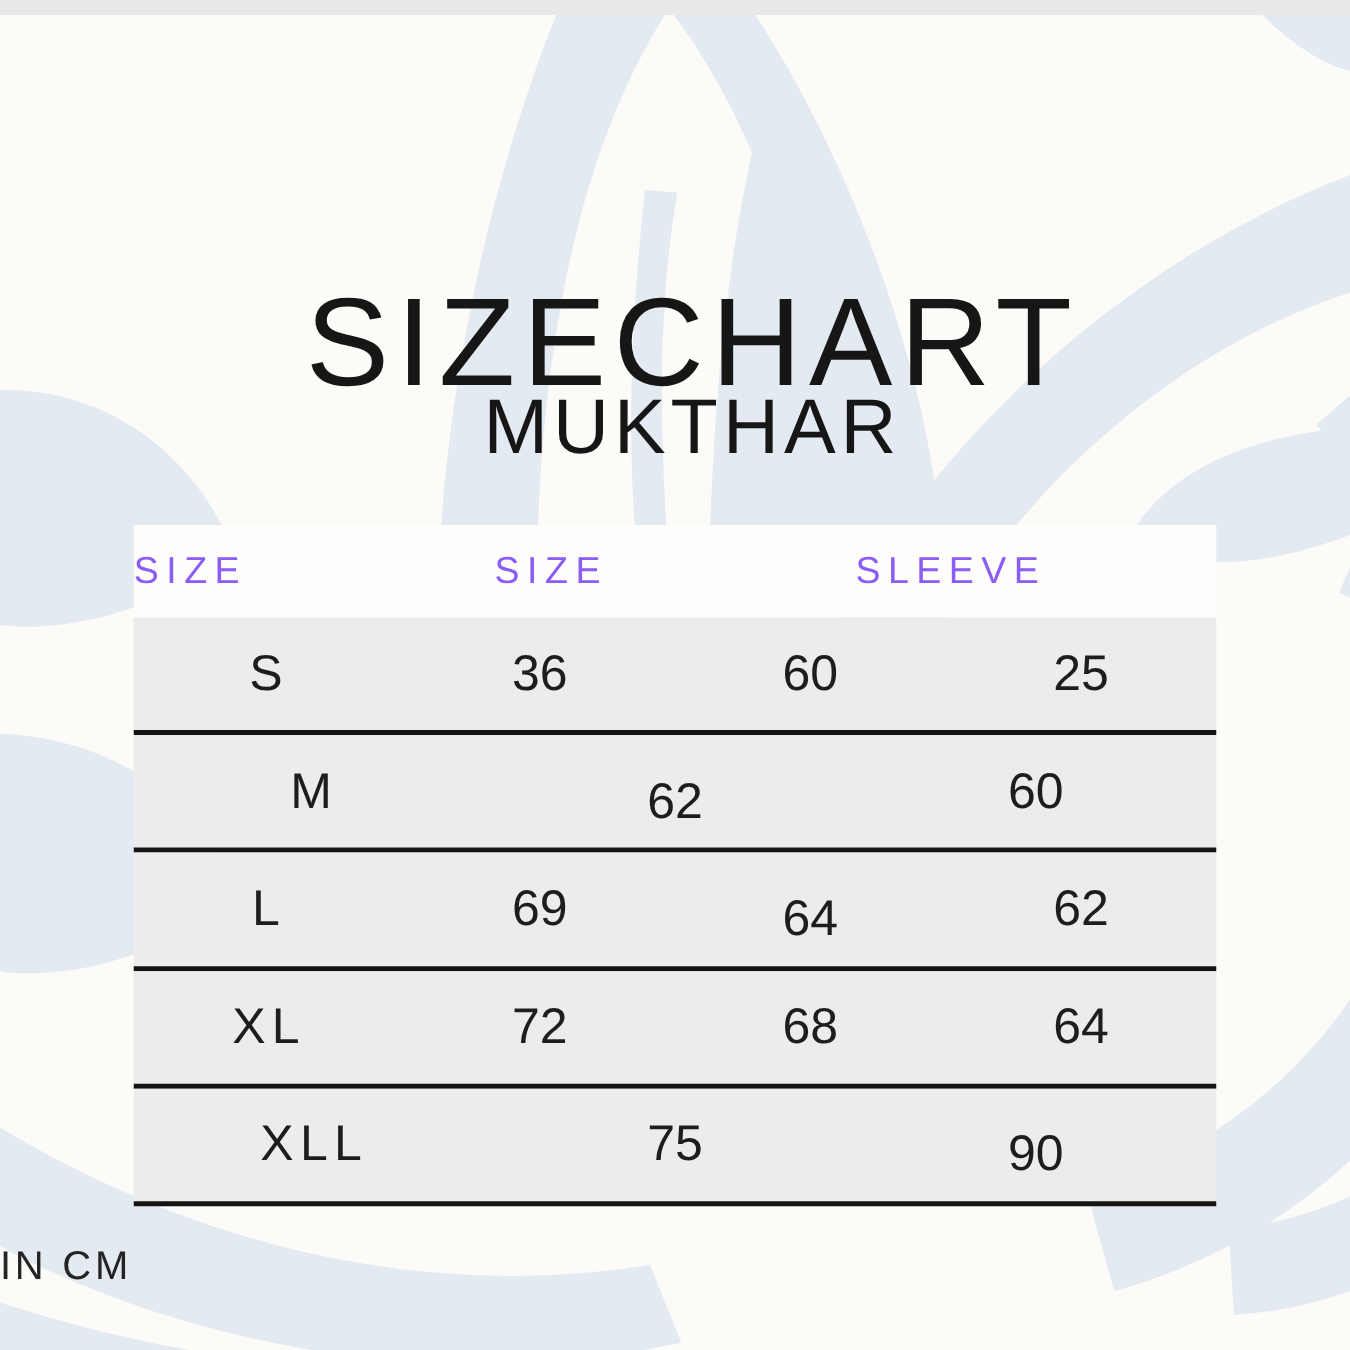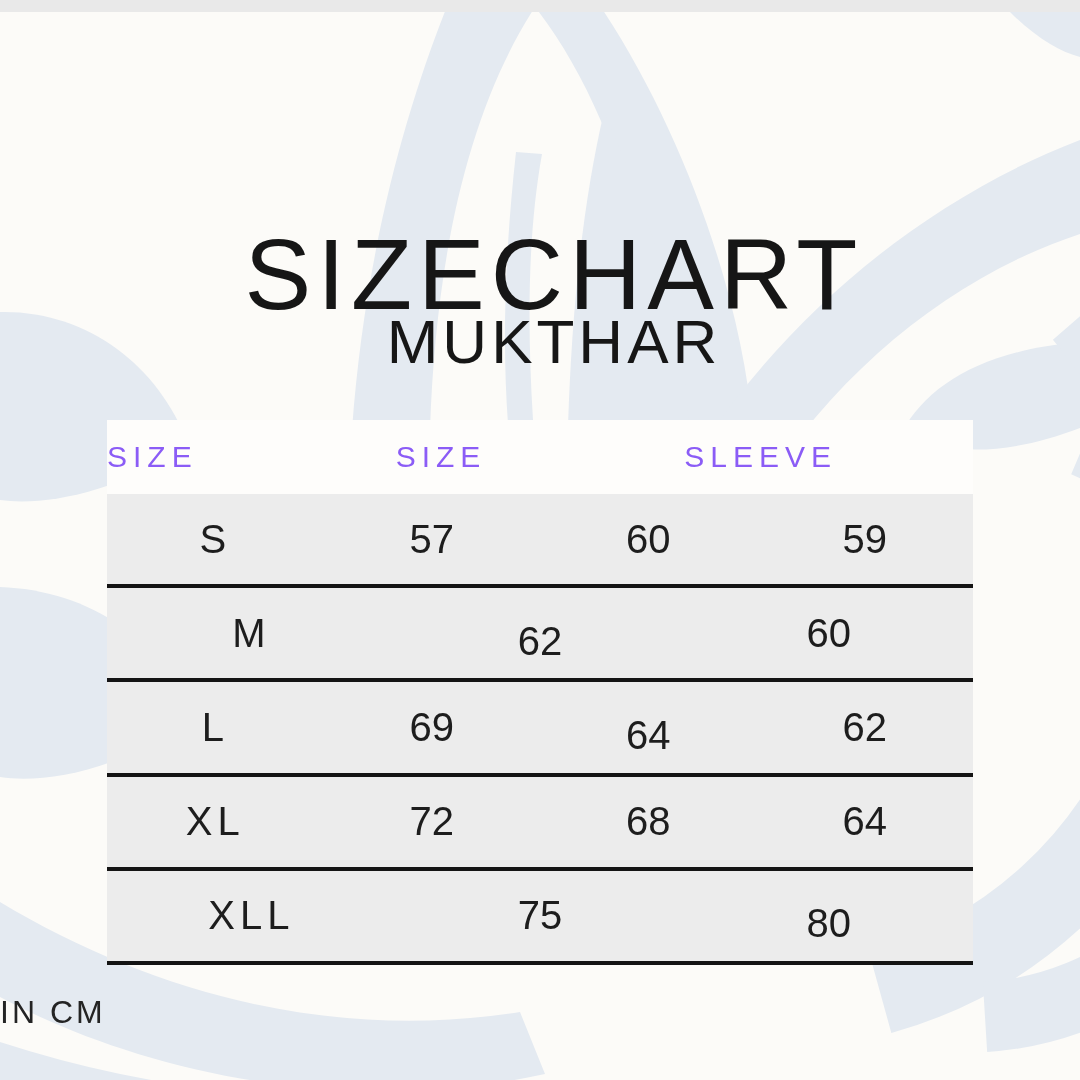--- a/index.html
+++ b/index.html
@@ -152,23 +152,23 @@
 
     <div class="size-table">
       <div class="thead">
         <div class="thcell">SIZE</div>
         <div class="thcell">SIZE</div>
         <div class="thcell">SLEEVE</div>
       </div>
       <div class="tbody">
           <div class="trow">
             <div class="tcell cell-size">S</div>
-            <div class="tcell cell-length">57</div>
+            <div class="tcell cell-length">36</div>
             <div class="tcell cell-chest">60</div>
-            <div class="tcell cell-sleeve">59</div>
+            <div class="tcell cell-sleeve">25</div>
           </div>
           <div class="trow">
             <div class="tcell cell-size">M</div>
             <div class="tcell cell-chest">62</div>
             <div class="tcell cell-sleeve">60</div>
           </div>
           <div class="trow">
             <div class="tcell cell-size">L</div>
             <div class="tcell cell-length">69</div>
             <div class="tcell cell-chest">64</div>
@@ -176,21 +176,21 @@
           </div>
           <div class="trow">
             <div class="tcell cell-size">XL</div>
             <div class="tcell cell-length">72</div>
             <div class="tcell cell-chest">68</div>
             <div class="tcell cell-sleeve">64</div>
           </div>
           <div class="trow">
             <div class="tcell cell-size">XLL</div>
             <div class="tcell cell-length">75</div>
-            <div class="tcell cell-chest">80</div>
+            <div class="tcell cell-chest">90</div>
           </div>
         </div>
     </div>
 
     <div class="unit-note">IN CM</div>
 
   </div>
 </div>
 
 </body></html>

